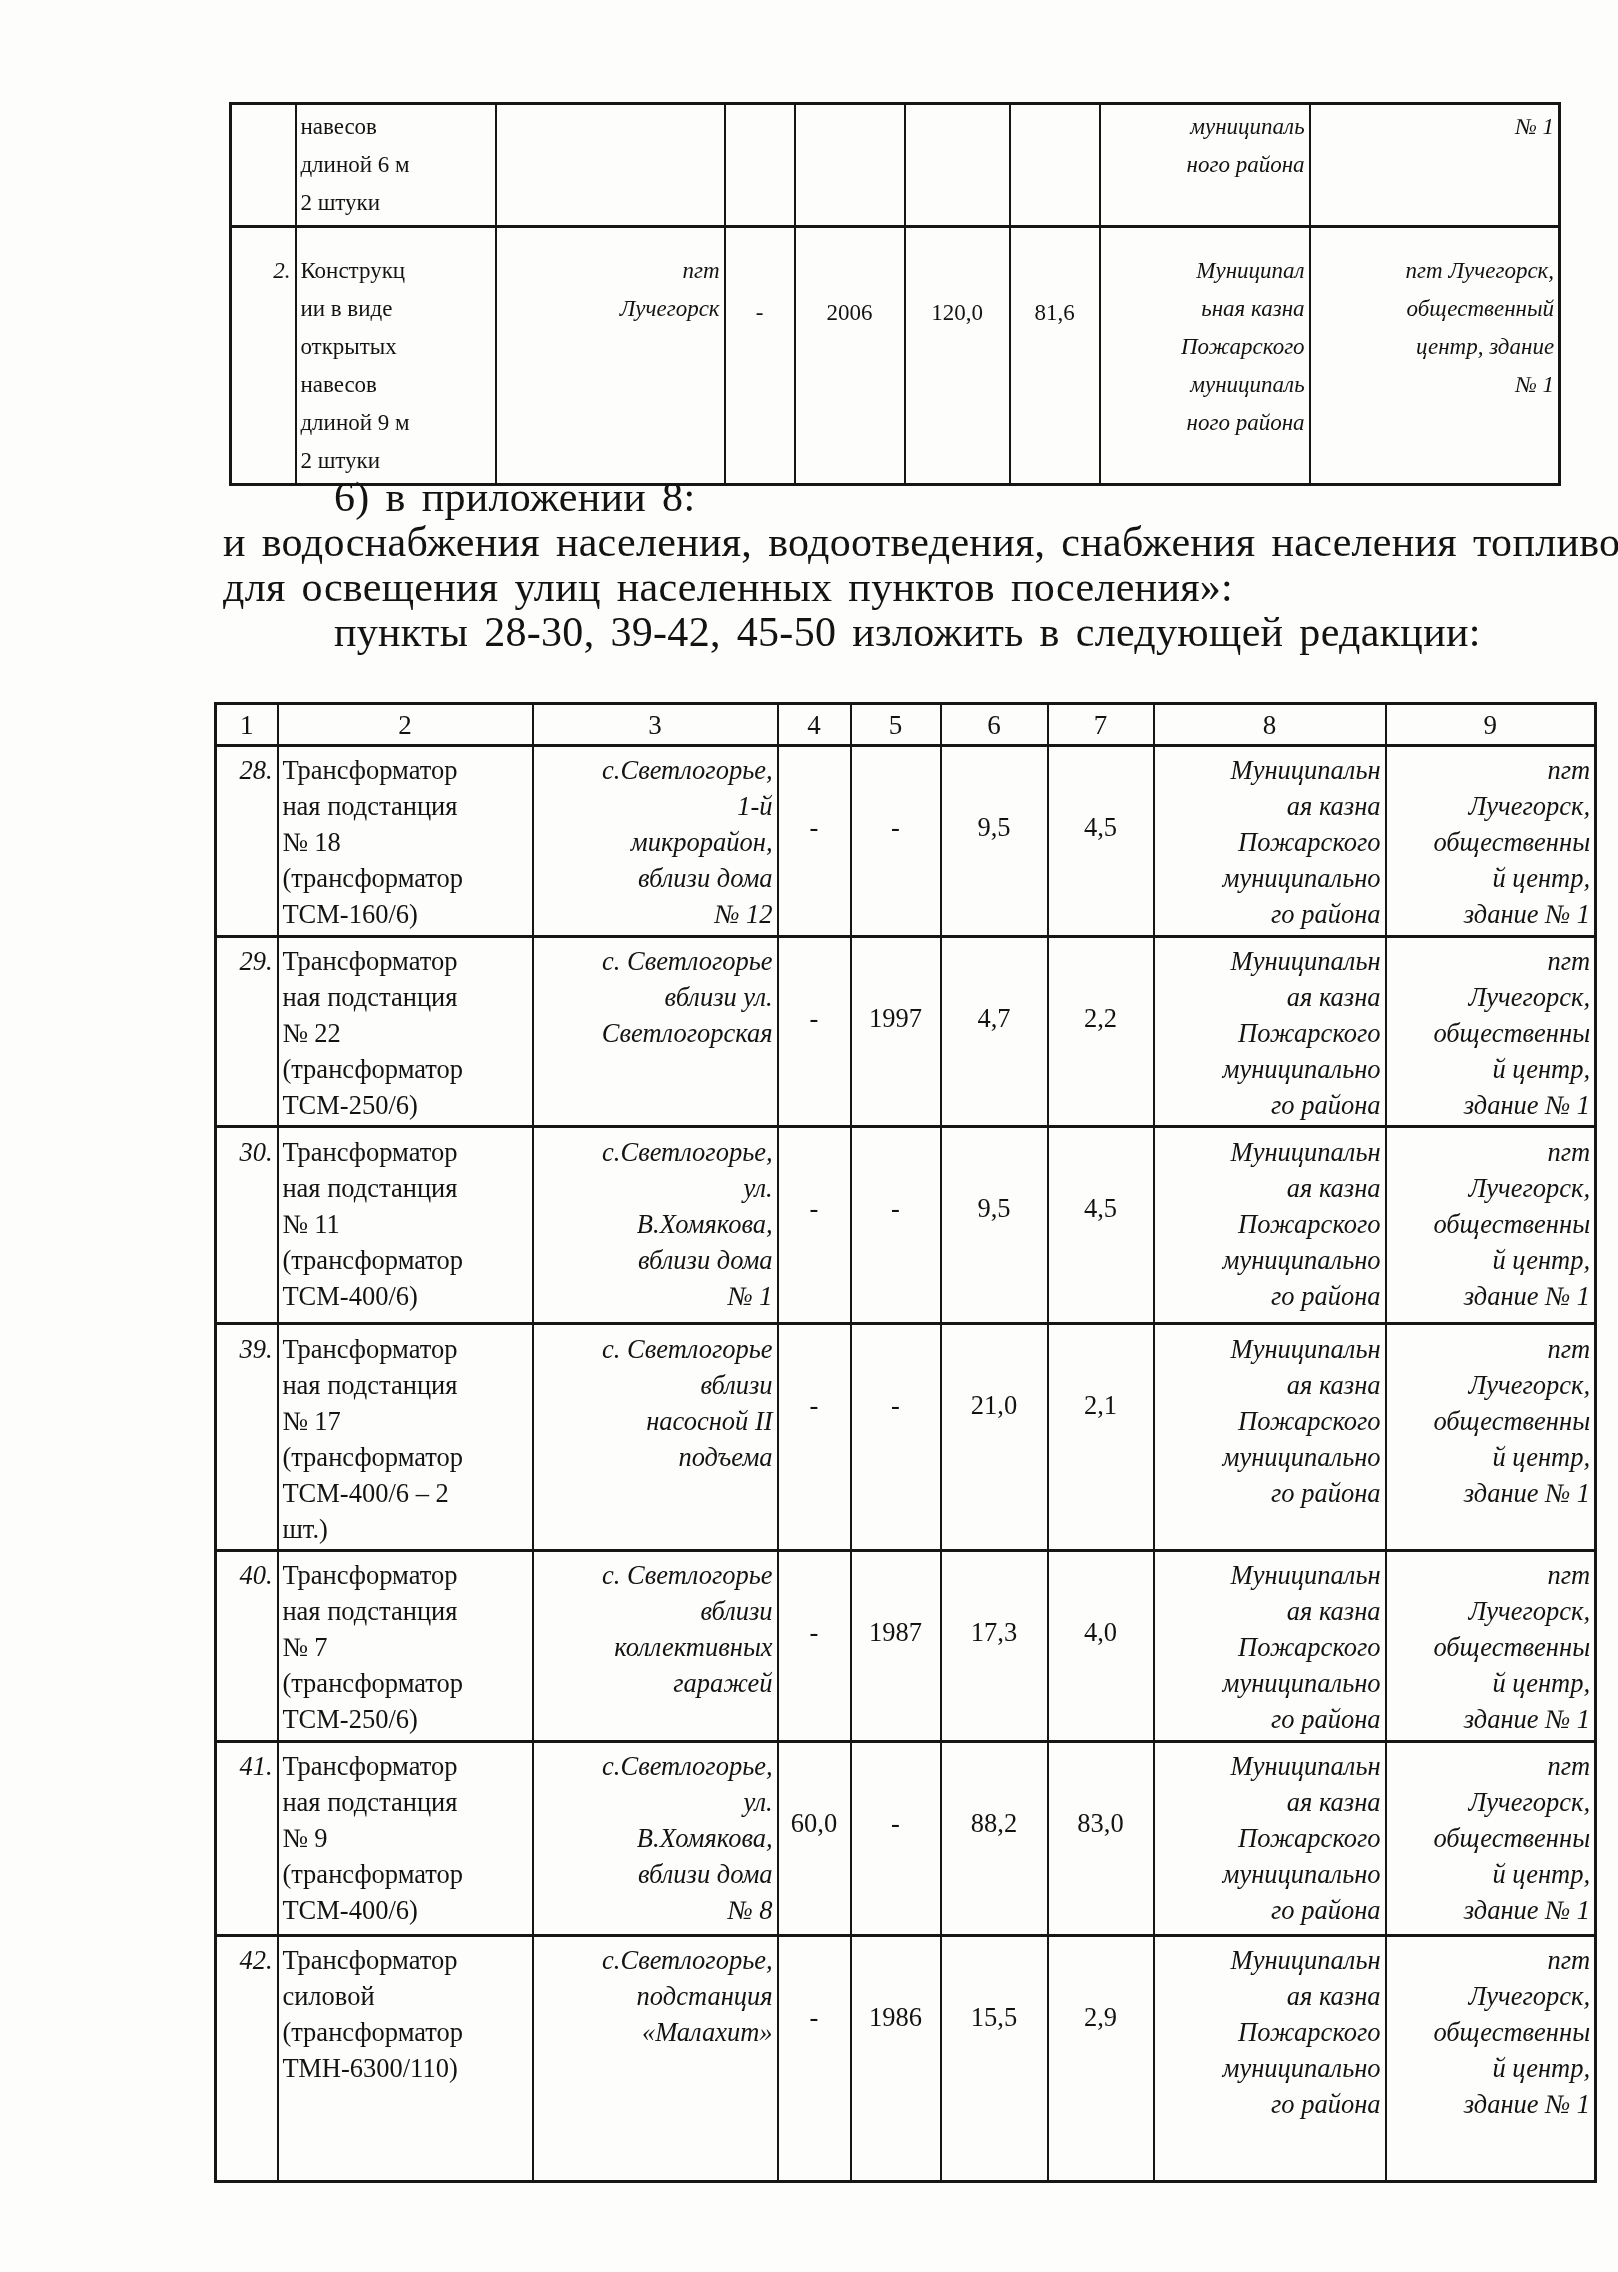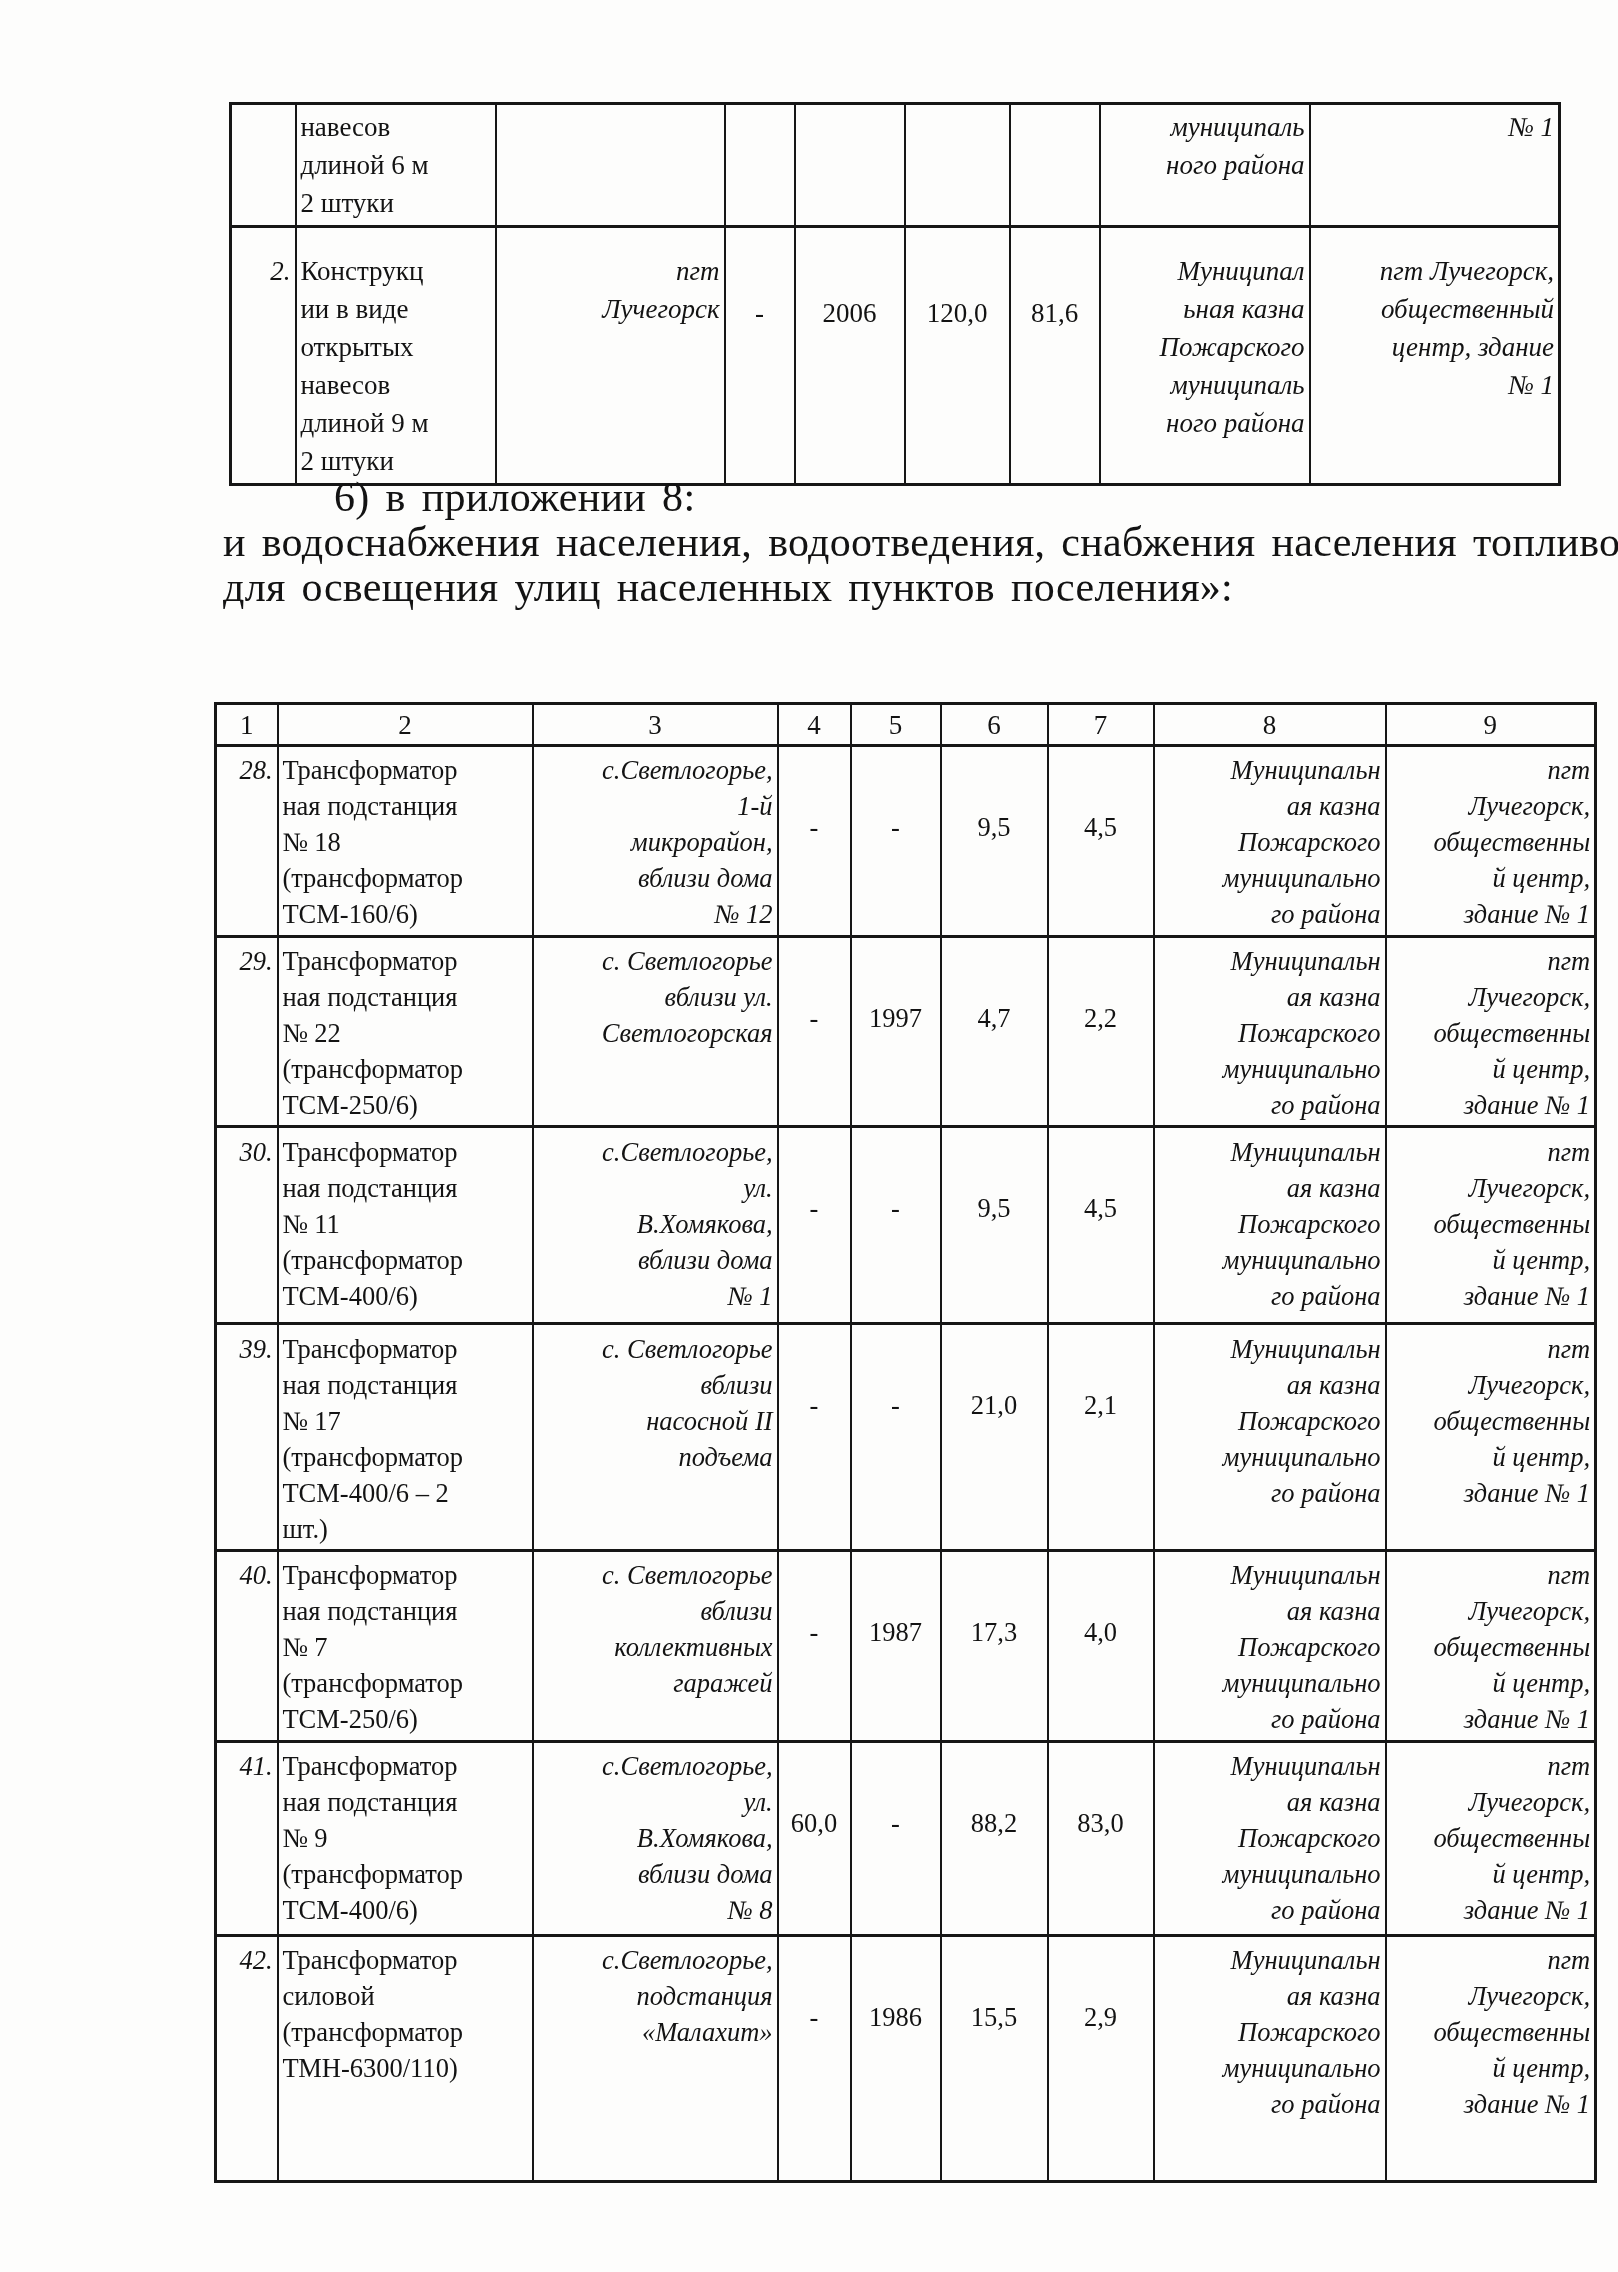--- a/index.html
+++ b/index.html
@@ -28,21 +28,21 @@
     overflow: hidden;
     padding: 5.2px 3.9px 2.6px 3.9px;
     font-weight: normal;
   }
   td.c  { text-align: right; font-style: italic; }
   td.l  { text-align: left; padding-left: 9px; }
   td.n  { text-align: center; }
 
   
   .t-top { left: 229px; top: 102px; width: 1329px; }
-  .t-top td { font-size: 27px; line-height: 38px; }
+  .t-top td { font-size: 23px; line-height: 38px; }
   .t-top tr.row-cont td { padding-top: 3.2px; }
   .t-top tr.row-2 td { padding-top: 24.6px; }
   .t-top tr.row-2 td.n { padding-top: 66px; }
 
   
   .bodytext {
     position: absolute;
     left: 223px;
     top: 475px;
     width: 1334px;
@@ -122,20 +122,21 @@
 центр, здание
 № 1</td>
       </tr>
     </tbody>
   </table>
 
   <div class="bodytext">
     <div class="tline indent">6) в приложении 8:</div>
     <div class="tline">и водоснабжения населения, водоотведения, снабжения населения топливом,</div>
     <div class="tline">для освещения улиц населенных пунктов поселения»:</div>
+    <div class="tline indent">пункты 28-30, 39-42, 45-50 изложить в следующей редакции:</div>
   </div>
 
   <table class="tbl t-main">
     <colgroup>
       <col style="width:62px">
         <col style="width:255px">
         <col style="width:245px">
       <col style="width:73px">
         <col style="width:90px">
         <col style="width:107px">

